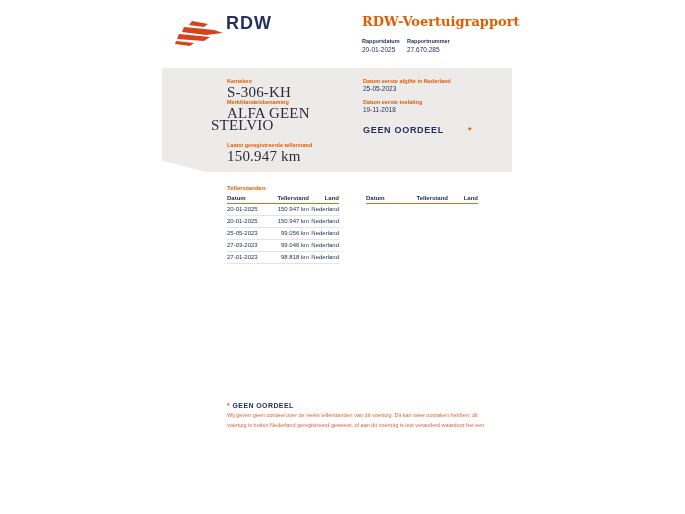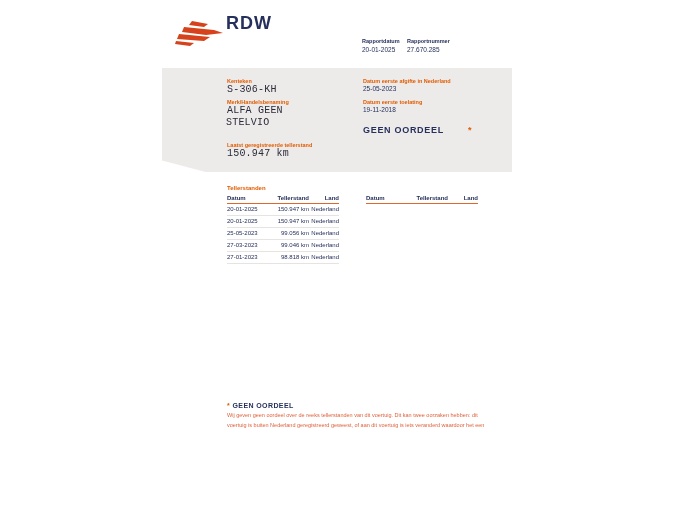--- a/index.html
+++ b/index.html
@@ -10,21 +10,21 @@
   
   .rdw-word{font-size:18px;font-weight:bold;letter-spacing:1px;color:#26305c;}
   .doc-title{font-family:"DejaVu Serif", serif;font-size:13px;font-weight:bold;color:#e05c00;}
   .meta-label{font-size:5.5px;font-weight:bold;color:#26305c;}
   .meta-value{font-size:6.5px;color:#26305c;}
 
   
   .panel{position:absolute;left:162px;top:68px;width:350px;height:104px;background:#edebea;
          clip-path:polygon(0 0,100% 0,100% 100%,12.5% 100%,0 89%);}
   .f-label{font-size:5.5px;font-weight:bold;color:#e05c00;}
-  .f-serif{font-family:Liberation Mono, monospace;font-size:10px;color:#2b2b3a;letter-spacing:.2px;}
+  .f-serif{font-family:Liberation Serif, serif;font-size:15px;color:#2b2b3a;letter-spacing:.2px;}
   .f-small{font-size:6.5px;color:#26305c;}
   .verdict{font-size:9px;font-weight:bold;letter-spacing:.7px;color:#26305c;}
   .star{font-size:9px;font-weight:bold;color:#e05c00;}
 
   
   .t-title{font-size:6px;font-weight:bold;color:#e05c00;}
   .t-head,.t-row{display:flex;white-space:nowrap;}
   .t-head{border-bottom:1px solid #e0662e;padding-bottom:2px;font-weight:bold;font-size:6px;}
   .t-row{border-bottom:1px solid #e6e4e3;height:11px;line-height:11px;font-size:6px;}
   .tc0{width:48px;text-align:left;}
@@ -49,33 +49,34 @@
   <svg class="abs" style="left:175px;top:18px;" width="48" height="30" viewBox="0 0 96 60">
     <g fill="#d6421c">
       <polygon points="34,6 66,12 58,18 28,14"></polygon>
       <polygon points="18,18 78,24 96,30 62,34 14,28"></polygon>
       <polygon points="8,32 70,38 58,46 4,42"></polygon>
       <polygon points="2,46 38,50 30,56 0,52"></polygon>
     </g>
   </svg>
   <div class="abs rdw-word" style="left:226px;top:13px;">RDW</div>
 
+  <div class="abs doc-title" style="left:362px;top:14px;">RDW-Voertuigrapport</div>
   <div class="abs meta-label" style="left:362px;top:38px;">Rapportdatum</div>
   <div class="abs meta-value" style="left:362px;top:46px;">20-01-2025</div>
   <div class="abs meta-label" style="left:407px;top:38px;">Rapportnummer</div>
   <div class="abs meta-value" style="left:407px;top:46px;">27.670.285</div>
 
   <div class="panel"></div>
 
   <div class="abs f-label" style="left:227px;top:78px;">Kenteken</div>
   <div class="abs f-serif" style="left:227px;top:84px;">S-306-KH</div>
 
   <div class="abs f-label" style="left:227px;top:99px;">Merk/Handelsbenaming</div>
   <div class="abs f-serif" style="left:227px;top:105px;">ALFA GEEN</div>
-  <div class="abs f-serif" style="left:226px;top:117px;">STELVIO</div>
+  <div class="abs f-serif" style="left:211px;top:117px;">STELVIO</div>
 
   <div class="abs f-label" style="left:227px;top:142px;">Laatst geregistreerde tellerstand</div>
   <div class="abs f-serif" style="left:227px;top:148px;">150.947 km</div>
 
   <div class="abs f-label" style="left:363px;top:78px;">Datum eerste afgifte in Nederland</div>
   <div class="abs f-small" style="left:363px;top:85px;">25-05-2023</div>
 
   <div class="abs f-label" style="left:363px;top:99px;">Datum eerste toelating</div>
   <div class="abs f-small" style="left:363px;top:106px;">19-11-2018</div>
 

